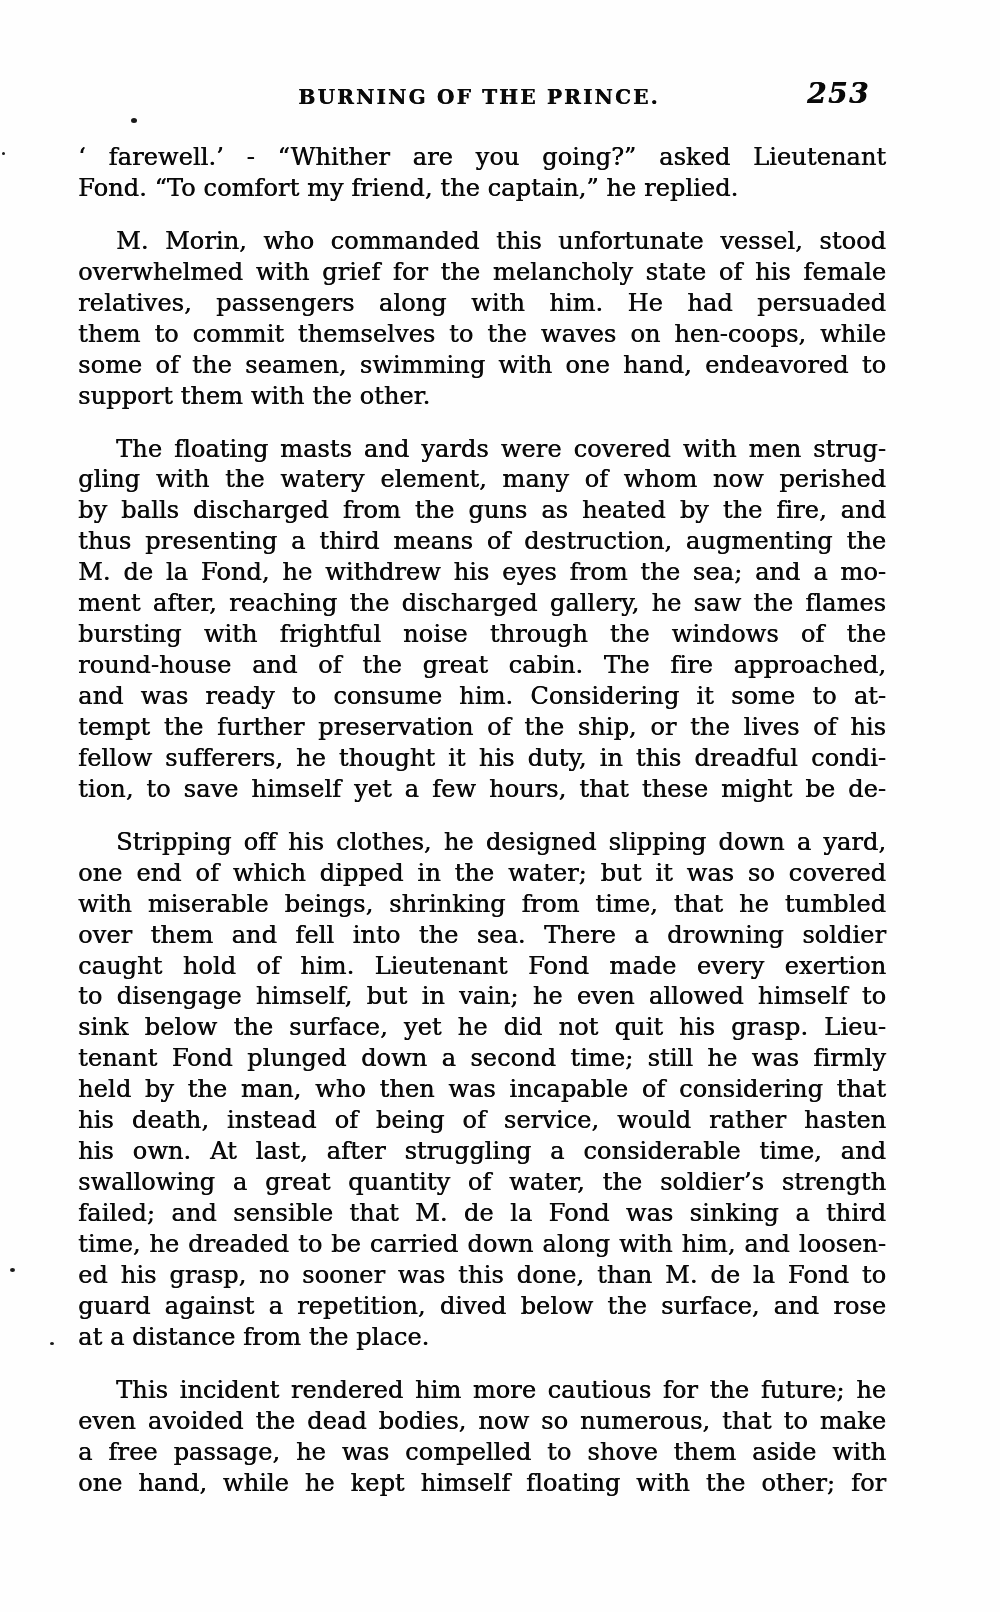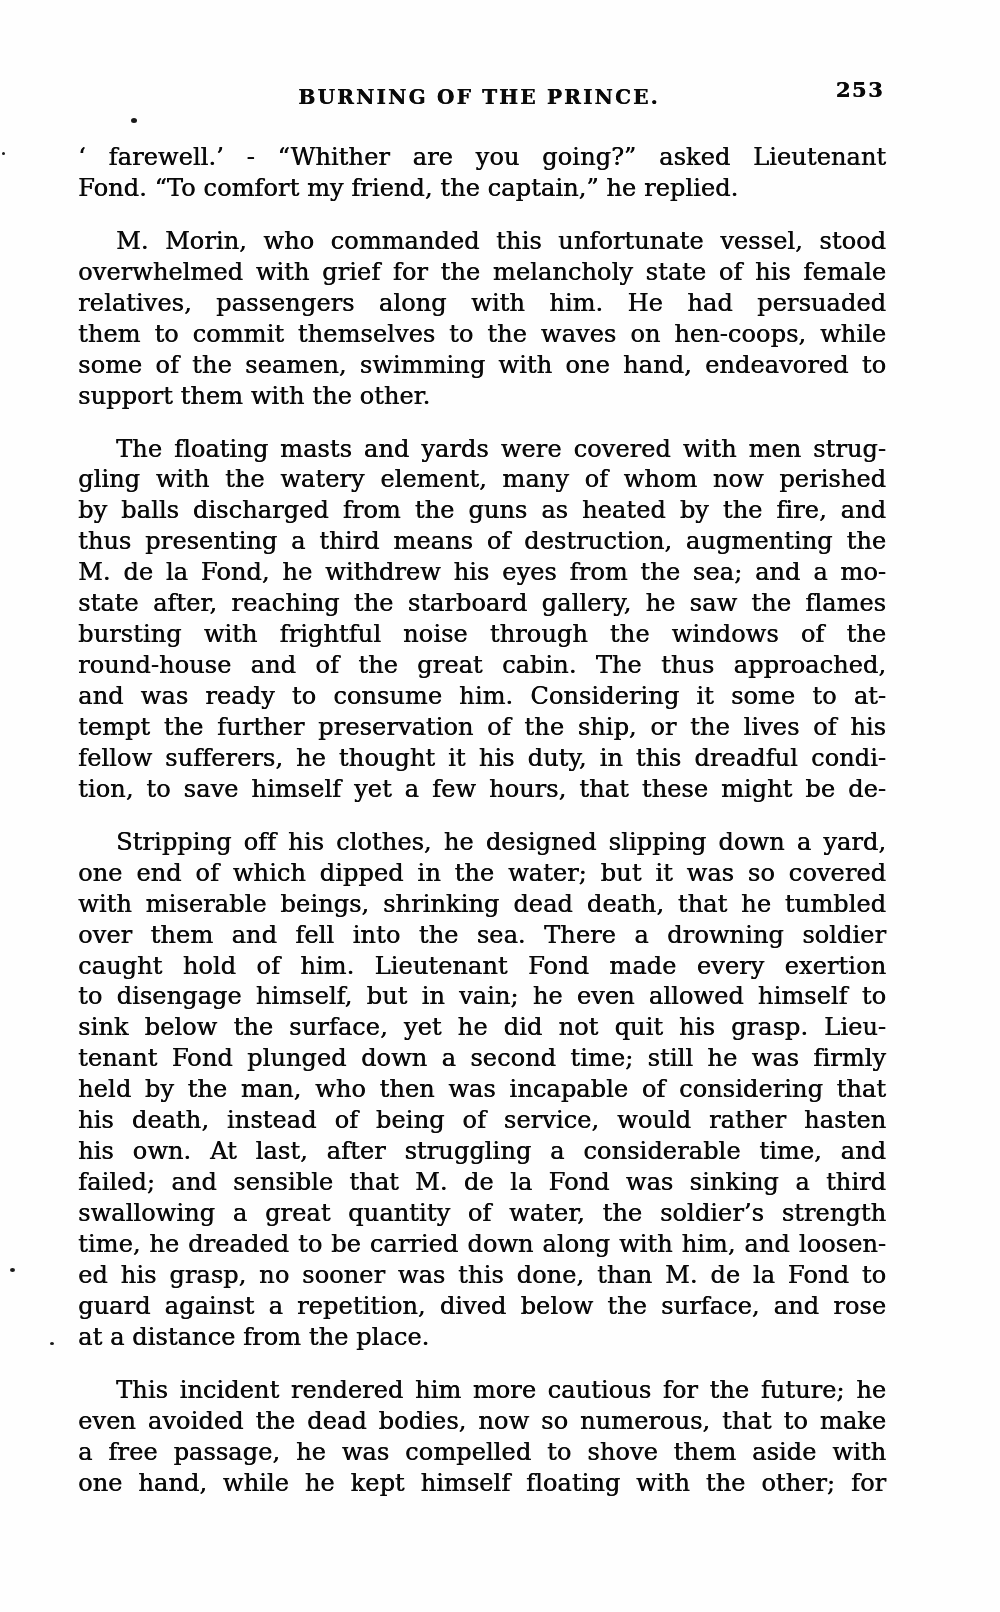--- a/index.html
+++ b/index.html
@@ -20,25 +20,26 @@
   }
   .head-title {
     position: absolute; left: 0; right: 8px; top: 3px;
     text-align: center;
     font-size: 20px;
     font-weight: bold;
     letter-spacing: 2.2px;
     text-shadow: 0.4px 0 0 currentColor;
   }
   .page-number {
-    position: absolute; right: 4px; top: -5px;
-    font-size: 21px;
+    position: absolute; right: 18px; top: -5px;
+    font-size: 28px;
     font-weight: bold;
     letter-spacing: 1.5px;
     text-shadow: 0.5px 0 0 currentColor;
+    font-style: italic;
   }
   .text-block {
     position: absolute; left: 78px; top: 142px; width: 808px;
   }
   .text-line {
     font-size: 24px;
     line-height: 30.93px;
     text-align: justify;
     text-align-last: justify;
     text-shadow: 0.5px 0 0 currentColor;
@@ -69,40 +70,40 @@
       <div class="text-line">overwhelmed with grief for the melancholy state of his female</div>
       <div class="text-line">relatives, passengers along with him.  He had persuaded</div>
       <div class="text-line">them to commit themselves to the waves on hen-coops, while</div>
       <div class="text-line">some of the seamen, swimming with one hand, endeavored to</div>
       <div class="text-line no-justify">support them with the other.</div>
       <div class="text-line indent">The floating masts and yards were covered with men strug-</div>
       <div class="text-line">gling with the watery element, many of whom now perished</div>
       <div class="text-line">by balls discharged from the guns as heated by the fire, and</div>
       <div class="text-line">thus presenting a third means of destruction, augmenting the</div>
       <div class="text-line">M. de la Fond, he withdrew his eyes from the sea; and a mo-</div>
-      <div class="text-line">state after, reaching the starboard gallery, he saw the flames</div>
+      <div class="text-line">ment after, reaching the discharged gallery, he saw the flames</div>
       <div class="text-line">bursting with frightful noise through the windows of the</div>
-      <div class="text-line">round-house and of the great cabin.  The thus approached,</div>
+      <div class="text-line">round-house and of the great cabin.  The fire approached,</div>
       <div class="text-line">and was ready to consume him.  Considering it some to at-</div>
       <div class="text-line">tempt the further preservation of the ship, or the lives of his</div>
       <div class="text-line">fellow sufferers, he thought it his duty, in this dreadful condi-</div>
       <div class="text-line">tion, to save himself yet a few hours, that these might be de-</div>
       <div class="text-line indent">Stripping off his clothes, he designed slipping down a yard,</div>
       <div class="text-line">one end of which dipped in the water; but it was so covered</div>
-      <div class="text-line">with miserable beings, shrinking dead death, that he tumbled</div>
+      <div class="text-line">with miserable beings, shrinking from time, that he tumbled</div>
       <div class="text-line">over them and fell into the sea.  There a drowning soldier</div>
       <div class="text-line">caught hold of him.  Lieutenant Fond made every exertion</div>
       <div class="text-line">to disengage himself, but in vain; he even allowed himself to</div>
       <div class="text-line">sink below the surface, yet he did not quit his grasp.  Lieu-</div>
       <div class="text-line">tenant Fond plunged down a second time; still he was firmly</div>
       <div class="text-line">held by the man, who then was incapable of considering that</div>
       <div class="text-line">his death, instead of being of service, would rather hasten</div>
       <div class="text-line">his own.  At last, after struggling a considerable time, and</div>
+      <div class="text-line">swallowing a great quantity of water, the soldier’s strength</div>
       <div class="text-line">failed; and sensible that M. de la Fond was sinking a third</div>
-      <div class="text-line">swallowing a great quantity of water, the soldier’s strength</div>
       <div class="text-line">time, he dreaded to be carried down along with him, and loosen-</div>
       <div class="text-line">ed his grasp, no sooner was this done, than M. de la Fond to</div>
       <div class="text-line">guard against a repetition, dived below the surface, and rose</div>
       <div class="text-line no-justify">at a distance from the place.</div>
       <div class="text-line indent">This incident rendered him more cautious for the future; he</div>
       <div class="text-line">even avoided the dead bodies, now so numerous, that to make</div>
       <div class="text-line">a free passage, he was compelled to shove them aside with</div>
       <div class="text-line">one hand, while he kept himself floating with the other; for</div>
     </div>
 

